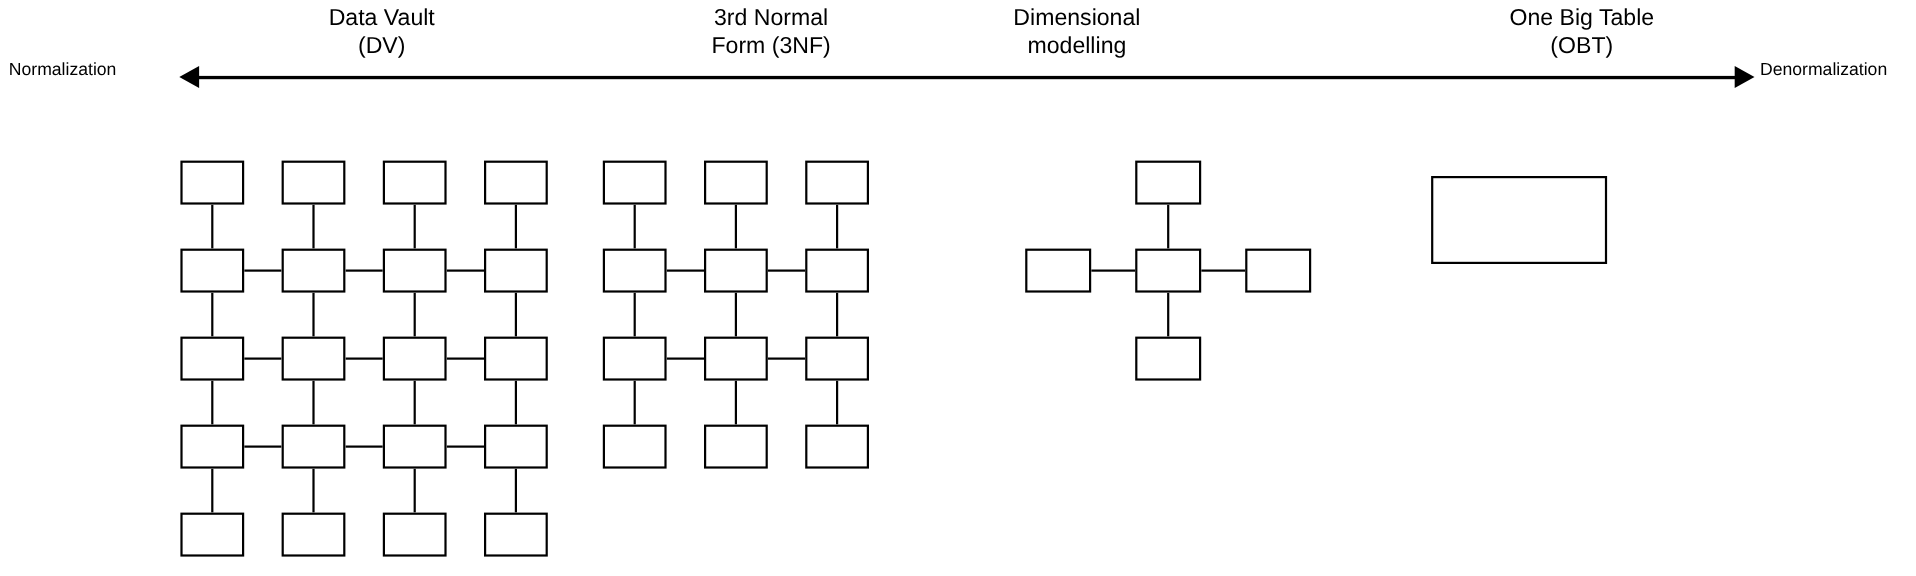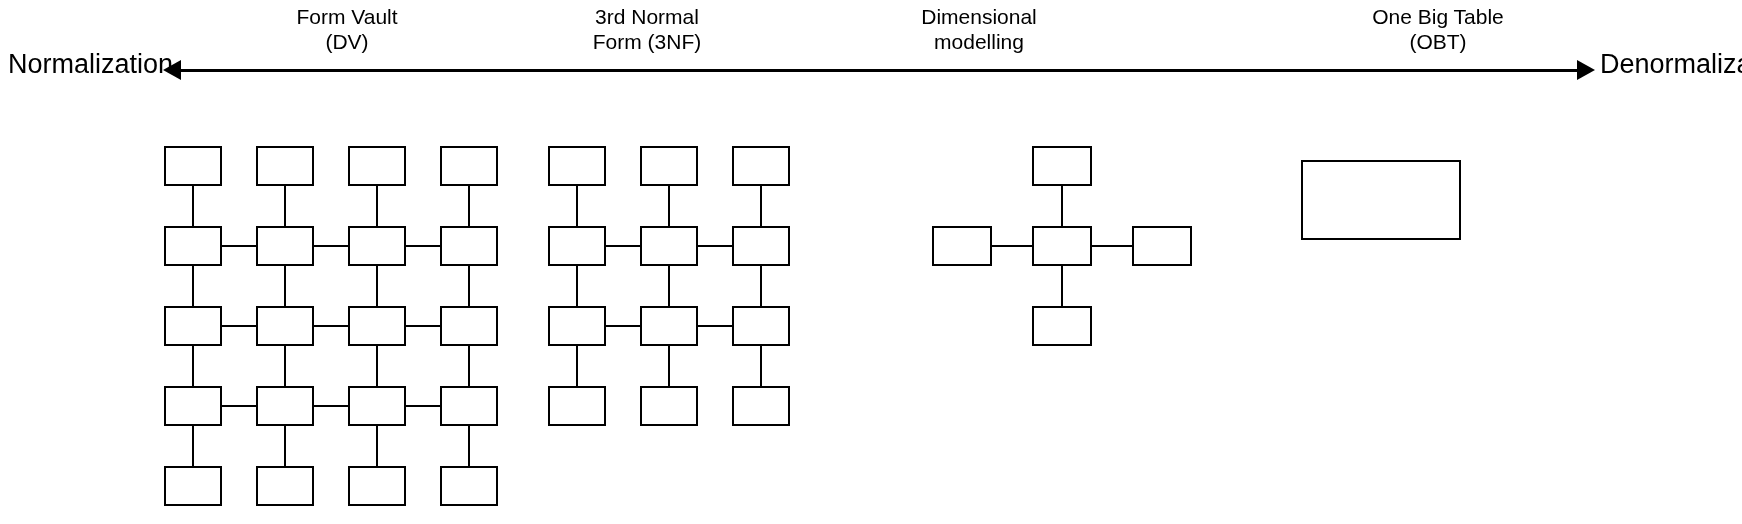--- a/index.html
+++ b/index.html
@@ -11,21 +11,21 @@
     position: relative;
     width: 1742px;
     height: 524px;
     background: #ffffff;
     overflow: hidden;
     font-family: "Liberation Sans", sans-serif;
     color: #000000;
   }
   .axis-end-label {
     position: absolute;
-    font-size: 27px;
+    font-size: 16px;
     line-height: 24px;
     white-space: nowrap;
     color: #000;
   }
   #label-normalization { left: 8px; top: 52px; }
   #label-denormalization { left: 1600px; top: 52px; }
 
   .stage-label {
     position: absolute;
     font-size: 21px;
@@ -79,21 +79,21 @@
 <div id="canvas">
 
   <div class="axis-end-label" id="label-normalization">Normalization</div>
   <div class="axis-end-label" id="label-denormalization">Denormalization</div>
 
   <div class="axis-line"></div>
   <div class="arrow-head" id="arrow-left"></div>
   <div class="arrow-head" id="arrow-right"></div>
 
   <div id="stages-layer">
-      <div class="stage-label" style="left: 212px; top: 4px; width: 270px;">Form Vault
+      <div class="stage-label" style="left: 212px; top: 4px; width: 270px;">Data Vault
 (DV)</div>
       <div class="edge edge-v" style="left: 191.75px; top: 186px; height: 40px;"></div>
       <div class="edge edge-v" style="left: 283.75px; top: 186px; height: 40px;"></div>
       <div class="edge edge-v" style="left: 375.75px; top: 186px; height: 40px;"></div>
       <div class="edge edge-v" style="left: 467.75px; top: 186px; height: 40px;"></div>
       <div class="edge edge-v" style="left: 191.75px; top: 266px; height: 40px;"></div>
       <div class="edge edge-v" style="left: 283.75px; top: 266px; height: 40px;"></div>
       <div class="edge edge-v" style="left: 375.75px; top: 266px; height: 40px;"></div>
       <div class="edge edge-v" style="left: 467.75px; top: 266px; height: 40px;"></div>
       <div class="edge edge-v" style="left: 191.75px; top: 346px; height: 40px;"></div>
@@ -126,21 +126,21 @@
       <div class="node-box" style="left: 348px; top: 306px; width: 58px; height: 40px;"></div>
       <div class="node-box" style="left: 440px; top: 306px; width: 58px; height: 40px;"></div>
       <div class="node-box" style="left: 164px; top: 386px; width: 58px; height: 40px;"></div>
       <div class="node-box" style="left: 256px; top: 386px; width: 58px; height: 40px;"></div>
       <div class="node-box" style="left: 348px; top: 386px; width: 58px; height: 40px;"></div>
       <div class="node-box" style="left: 440px; top: 386px; width: 58px; height: 40px;"></div>
       <div class="node-box" style="left: 164px; top: 466px; width: 58px; height: 40px;"></div>
       <div class="node-box" style="left: 256px; top: 466px; width: 58px; height: 40px;"></div>
       <div class="node-box" style="left: 348px; top: 466px; width: 58px; height: 40px;"></div>
       <div class="node-box" style="left: 440px; top: 466px; width: 58px; height: 40px;"></div>
-      <div class="stage-label" style="left: 512px; top: 4px; width: 270px;">3rd Normal
+      <div class="stage-label" style="left: 566px; top: 4px; width: 270px;">3rd Normal
 Form (3NF)</div>
       <div class="edge edge-v" style="left: 575.75px; top: 186px; height: 40px;"></div>
       <div class="edge edge-v" style="left: 667.75px; top: 186px; height: 40px;"></div>
       <div class="edge edge-v" style="left: 759.75px; top: 186px; height: 40px;"></div>
       <div class="edge edge-v" style="left: 575.75px; top: 266px; height: 40px;"></div>
       <div class="edge edge-v" style="left: 667.75px; top: 266px; height: 40px;"></div>
       <div class="edge edge-v" style="left: 759.75px; top: 266px; height: 40px;"></div>
       <div class="edge edge-v" style="left: 575.75px; top: 346px; height: 40px;"></div>
       <div class="edge edge-v" style="left: 667.75px; top: 346px; height: 40px;"></div>
       <div class="edge edge-v" style="left: 759.75px; top: 346px; height: 40px;"></div>

